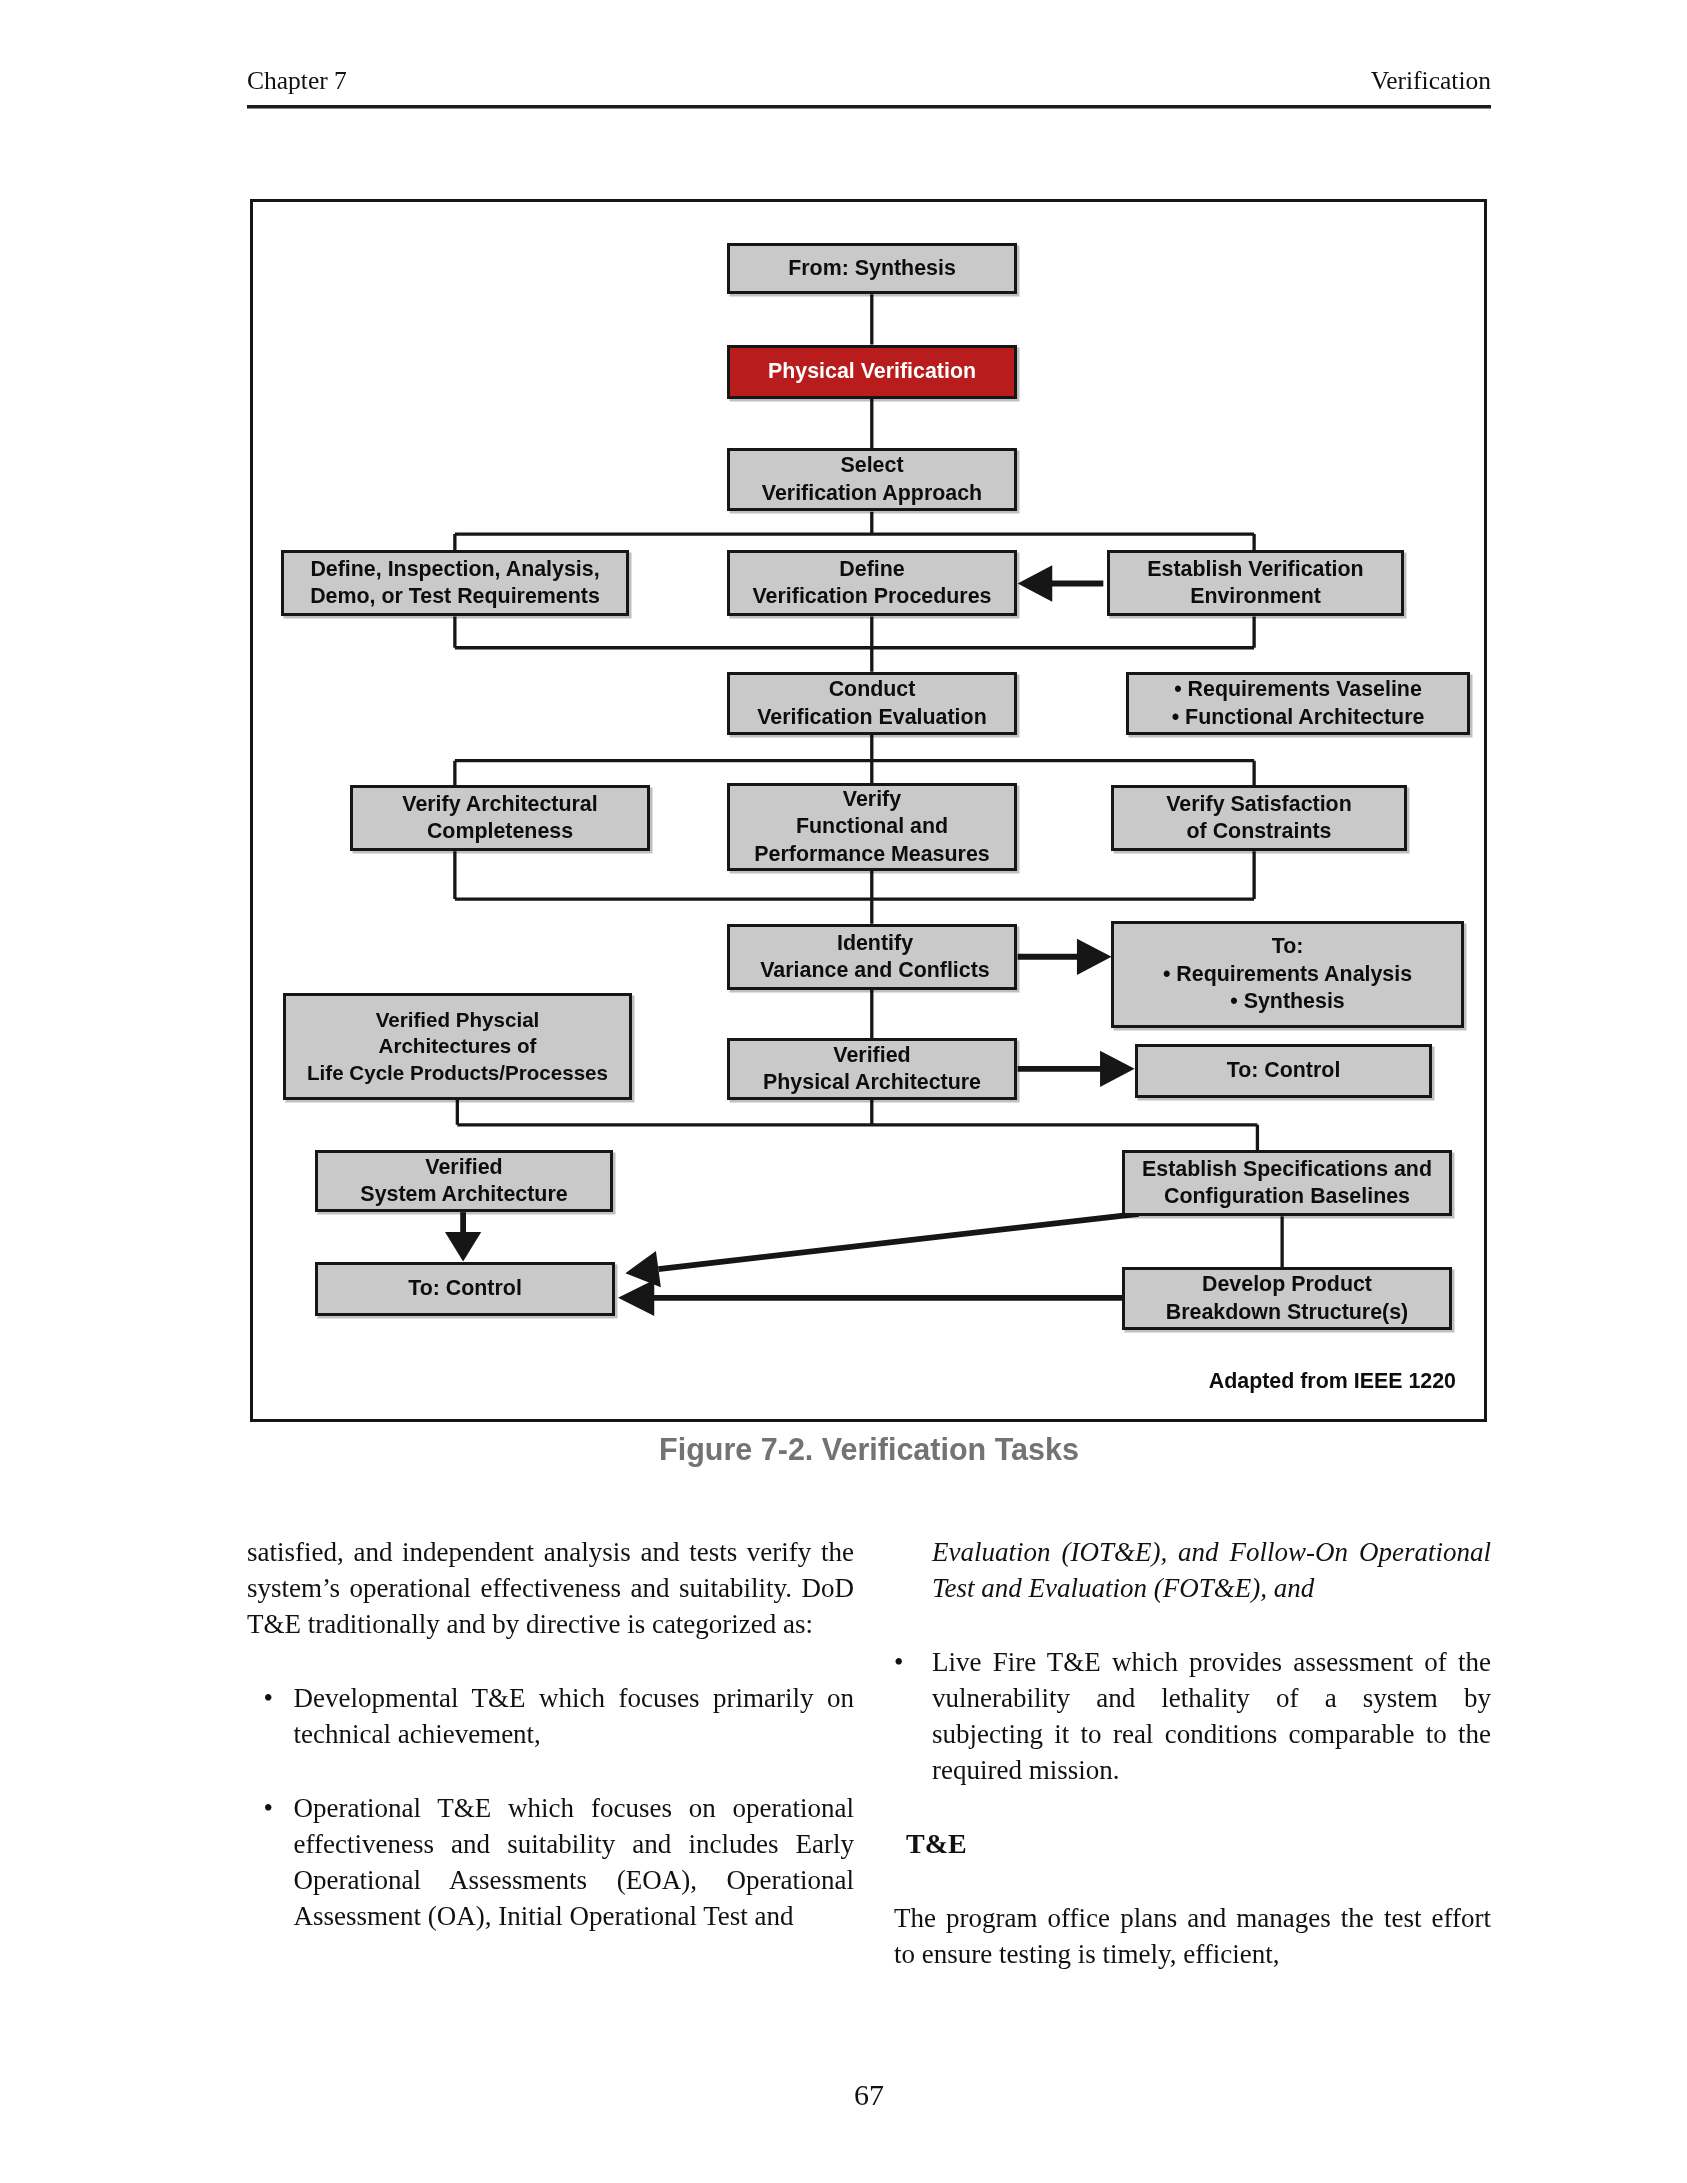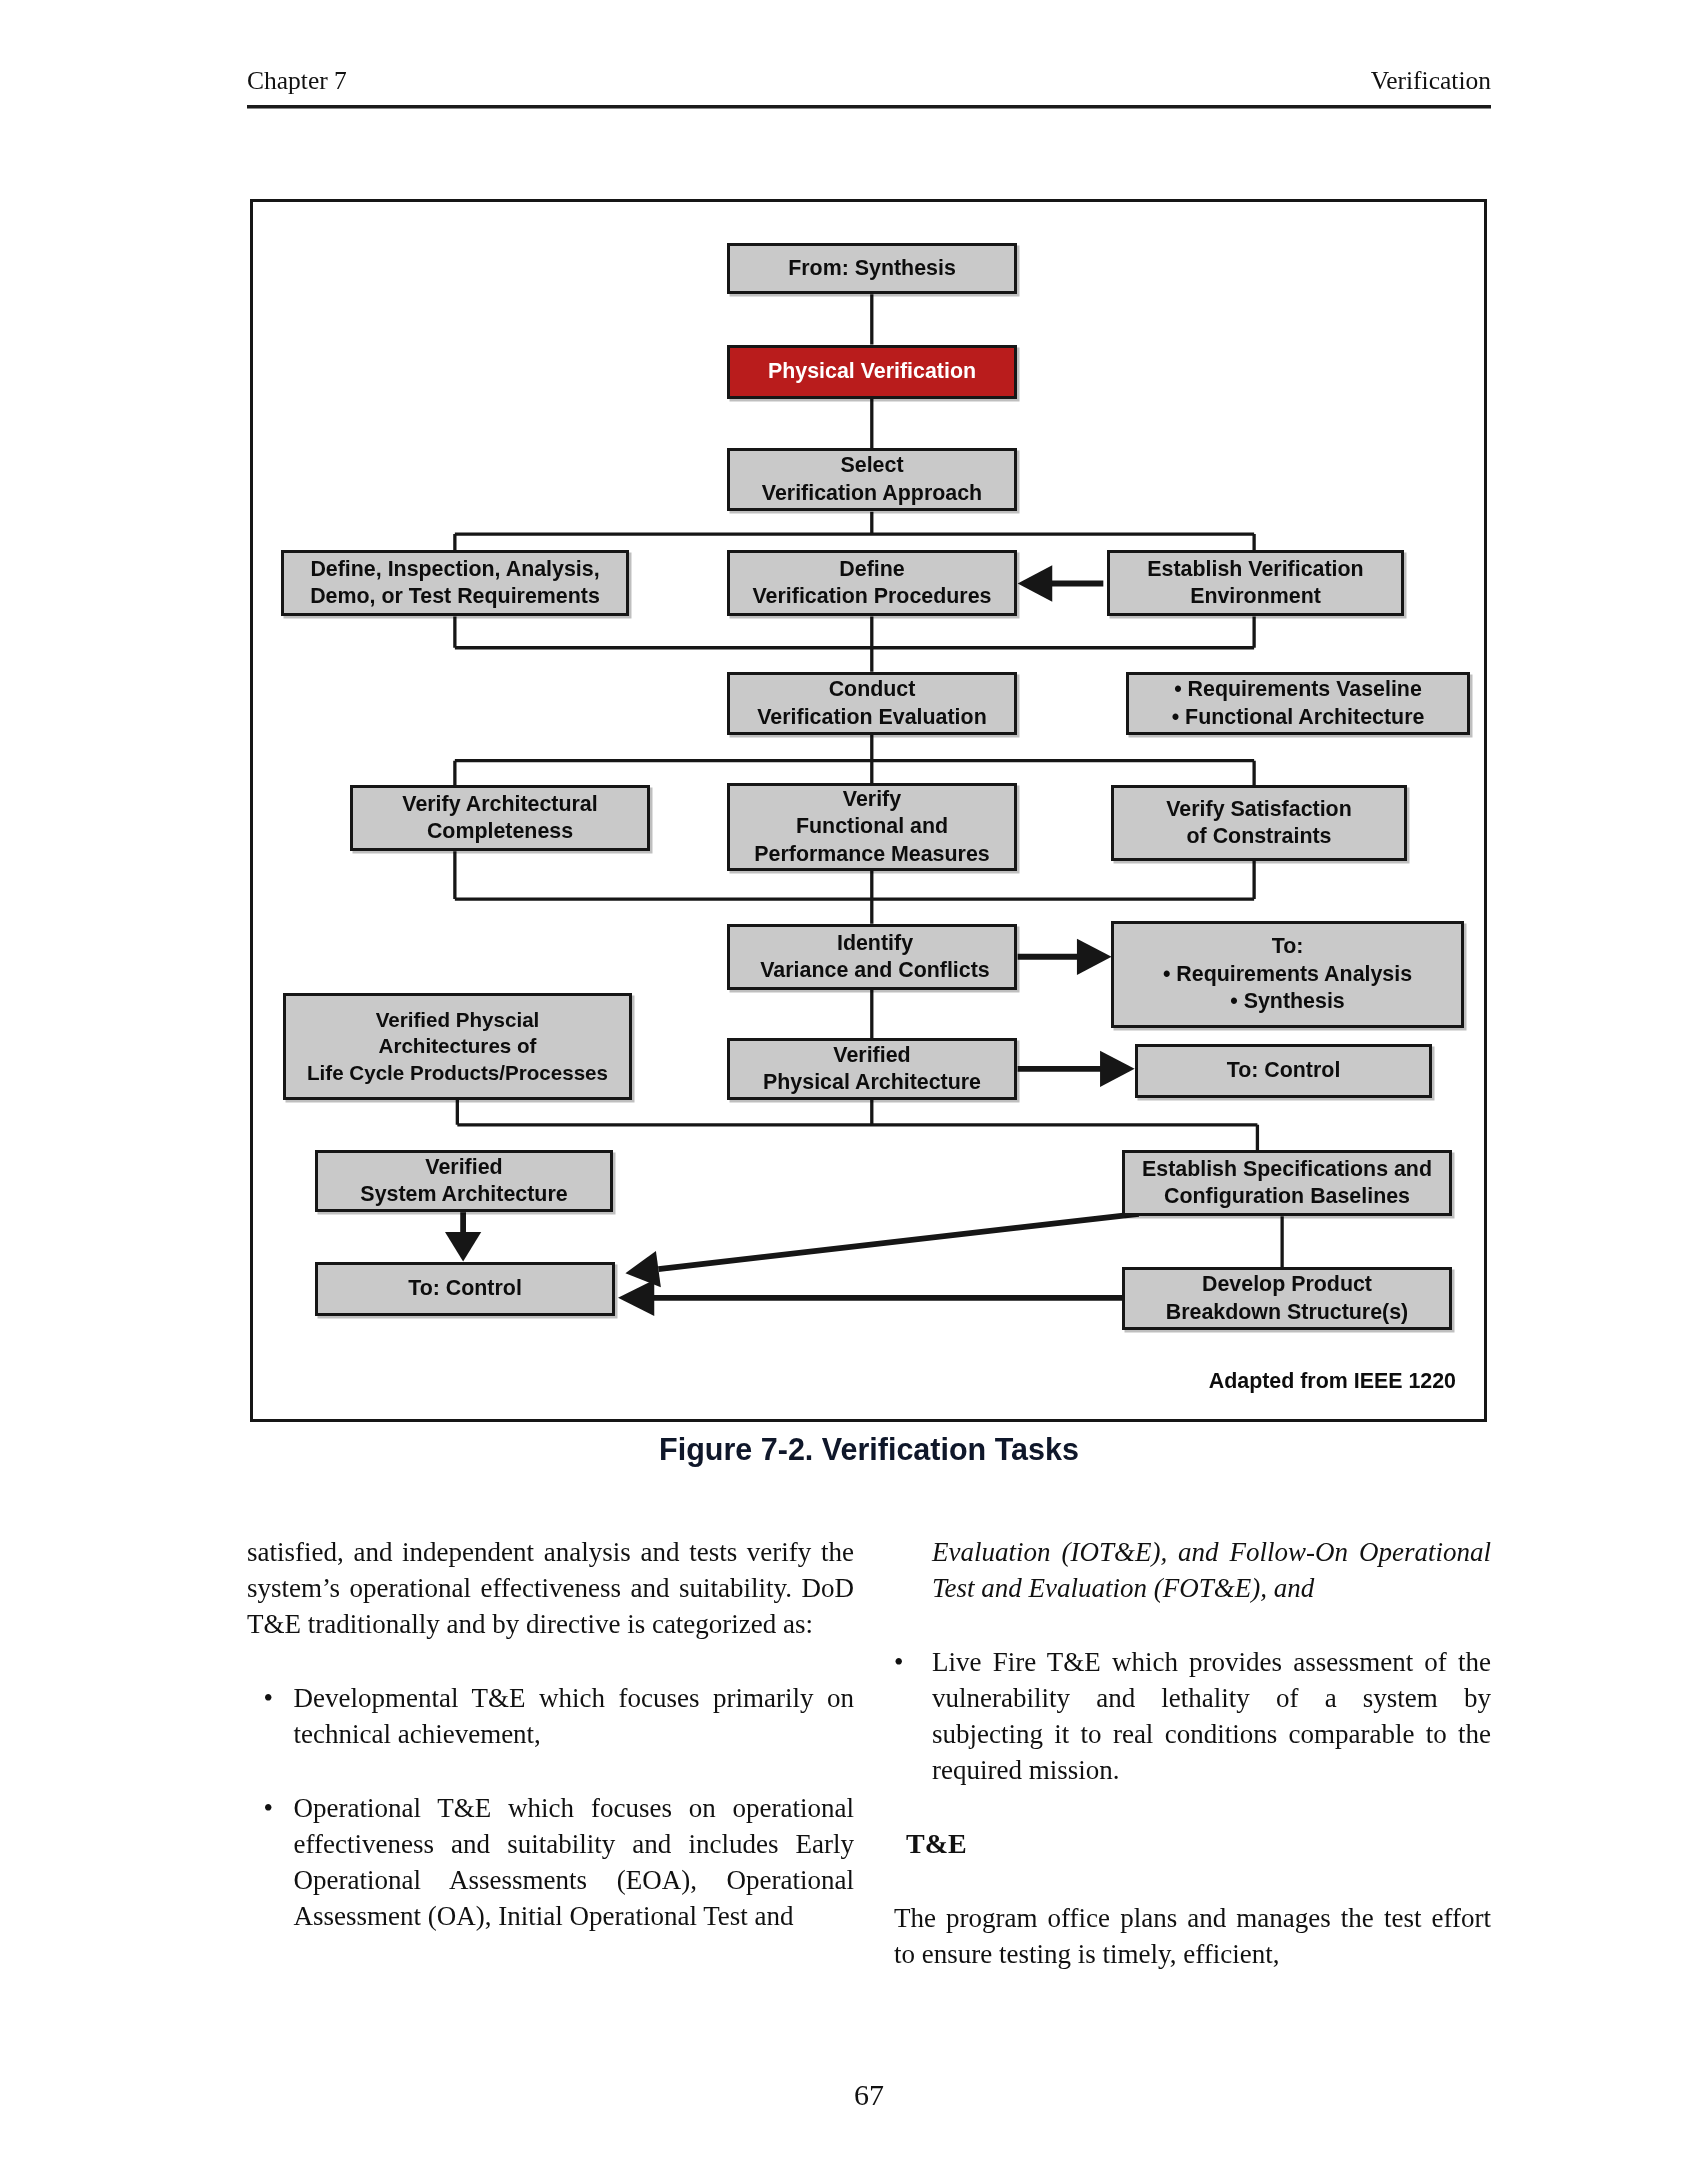--- a/index.html
+++ b/index.html
@@ -22,21 +22,21 @@
         align-items:center;text-align:center;box-sizing:border-box;
         box-shadow:2.5px 2.5px 0 rgba(0,0,0,0.25);}
   .node.dark{background:#b91c1c;color:#ffffff;justify-content:center;}
   .node span{display:block;white-space:nowrap;}
   svg.wires{position:absolute;left:0;top:0;width:100%;height:100%;}
   .credit{position:absolute;right:28px;bottom:25px;
           font-family:"Liberation Sans", sans-serif;font-weight:bold;
           font-size:21.4px;color:#0d0d0d;}
   .caption{position:absolute;top:1432px;left:247px;width:1244px;
            text-align:center;font-family:"Liberation Sans", sans-serif;
-           font-weight:bold;font-size:30.5px;color:#0f172a;}
+           font-weight:bold;font-size:30.5px;color:#737373;}
   
   .cols{position:absolute;top:1534px;left:247px;width:1244px;display:flex;}
   .col{font-size:27px;line-height:36px;text-align:justify;}
   .col.l{width:607px;margin-right:40px;}
   .col.r{width:597px;}
   .para{margin:0 0 38px 0;}
   .bullet{display:flex;margin:0 0 38px 0;}
   .col.l .bullet{padding-left:16.5px;}
   .bullet .dot{width:38px;flex:0 0 38px;}
   .col.l .bullet .dot{width:30px;flex:0 0 30px;}
@@ -137,21 +137,21 @@
     <span>Verify Architectural</span>
     <span>Completeness</span>
   </div>
 
   <div class="node" style="left:474px;top:581px;width:290px;height:88px;">
     <span>Verify</span>
     <span>Functional and</span>
     <span>Performance Measures</span>
   </div>
 
-  <div class="node" style="left:858px;top:583px;width:296px;height:76px;">
+  <div class="node" style="left:858px;top:583px;width:296px;height:66px;">
     <span>Verify Satisfaction</span>
     <span>of Constraints</span>
   </div>
 
   <div class="node" style="left:474px;top:722px;width:290px;height:66px;padding-left:6px;">
     <span>Identify</span>
     <span>Variance and Conflicts</span>
   </div>
 
   <div class="node" style="left:858px;top:719px;width:353px;height:107px;">

